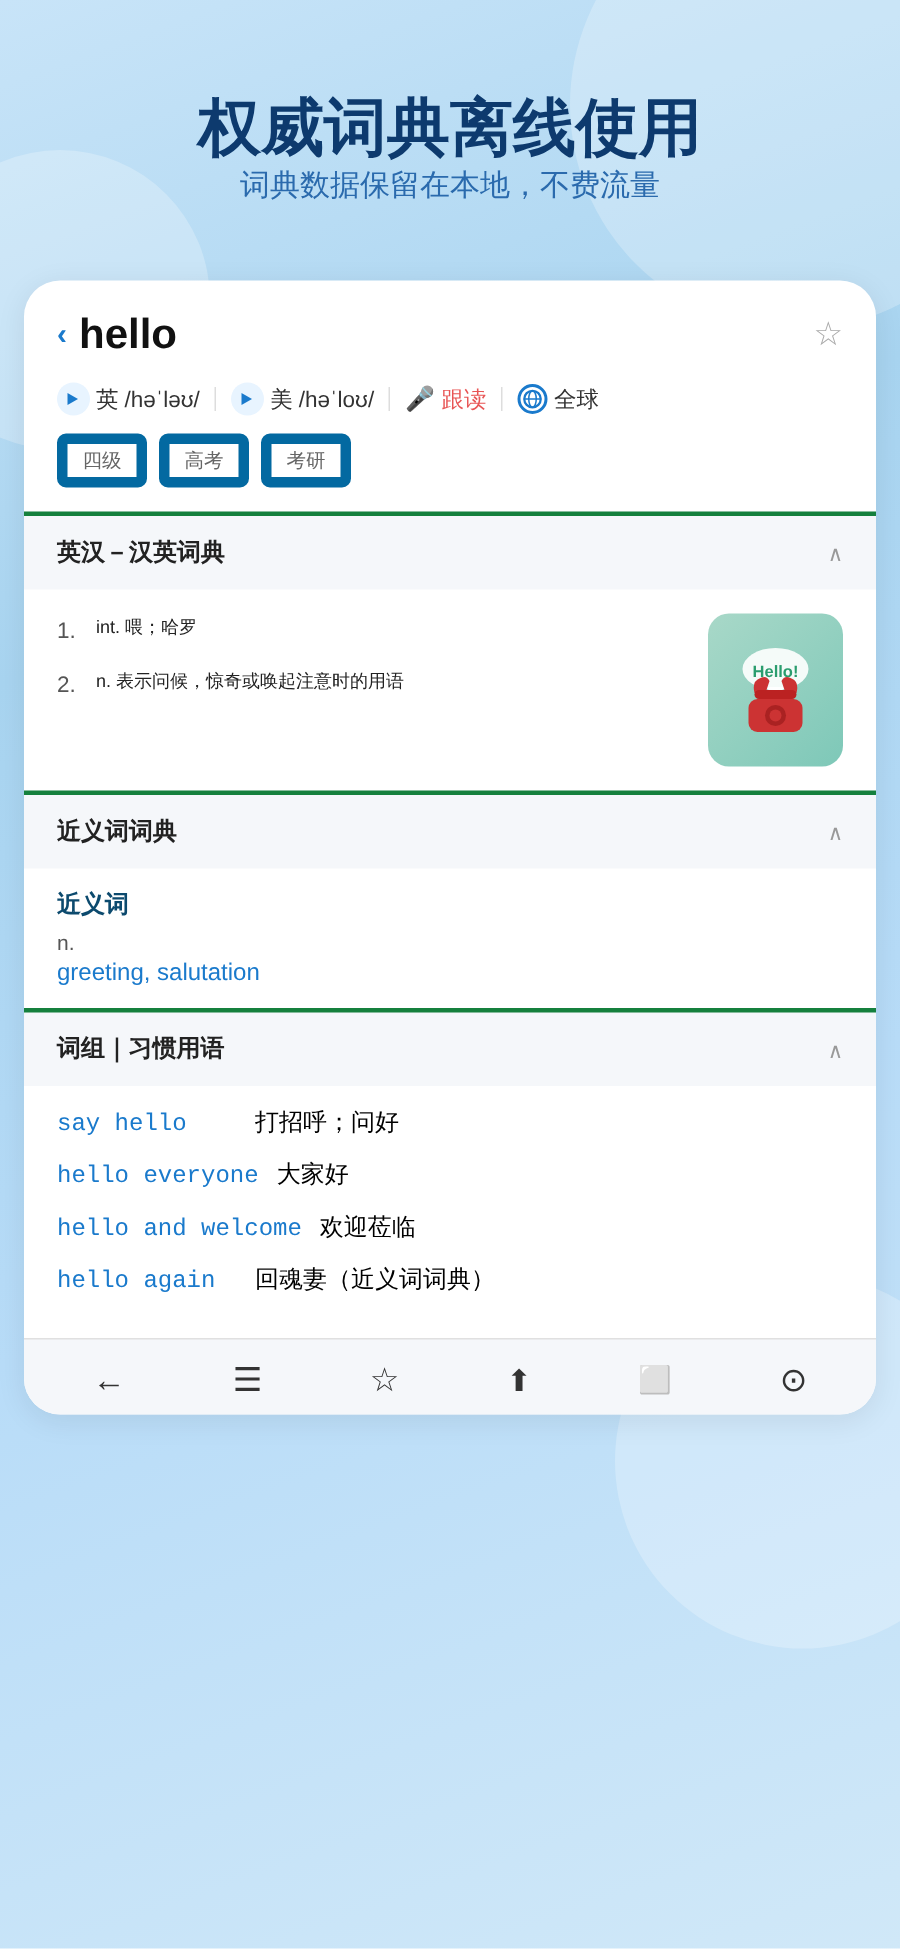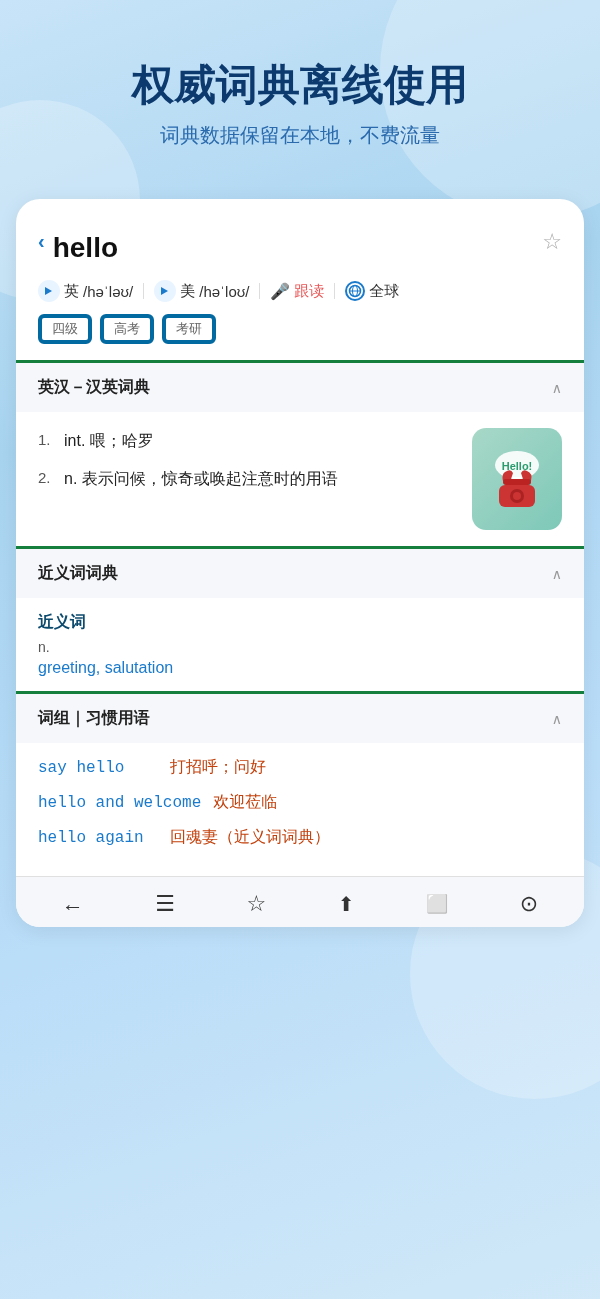--- a/index.html
+++ b/index.html
@@ -35,21 +35,21 @@
       text-align: center;
       padding: 60px 30px 30px;
       position: relative;
       z-index: 1;
     }
     .main-title {
       font-size: 42px;
       font-weight: 800;
       color: #0d3a6e;
       line-height: 1.2;
-      margin-bottom: 12px;
+      margin-bottom: 0;
     }
     .sub-title {
       font-size: 20px;
       color: #2a6aad;
       font-weight: 400;
     }
 
     .card {
       background: #fff;
       border-radius: 24px;
@@ -74,21 +74,20 @@
     }
     .back-icon {
       font-size: 20px;
       color: #1a7acc;
       font-weight: 600;
     }
     .word-title {
       font-size: 28px;
       font-weight: 700;
       color: #111;
-      margin-top: 13px;
     }
     .star-icon {
       font-size: 22px;
       color: #aaa;
     }
 
     
     .phonetic-row {
       padding: 6px 22px 8px;
       display: flex;
@@ -137,21 +136,21 @@
       color: #1a7acc;
     }
 
     
     .tags-row {
       padding: 4px 22px 16px;
       display: flex;
       gap: 8px;
     }
     .tag {
-      border: 4px solid #0369a1;
+      border: 7px solid #0369a1;
       border-radius: 6px;
       padding: 2px 10px;
       font-size: 13px;
       color: #666;
     }
 
     
     .section-header {
       background: #f5f7fa;
       padding: 14px 22px;
@@ -187,21 +186,21 @@
       color: #222;
       line-height: 1.6;
     }
     .def-num {
       color: #555;
       font-size: 15px;
       white-space: nowrap;
       min-width: 18px;
     }
     .def-content {
-      font-size: 16px;
+      font-size: 12px;
       color: #222;
     }
 
     
     .synonym-section {
       padding: 14px 22px;
     }
     .synonym-label {
       font-size: 16px;
       font-weight: 700;
@@ -231,21 +230,21 @@
     }
     .phrase-word {
       font-size: 16px;
       color: #1a7acc;
       font-weight: 500;
       white-space: nowrap;
       min-width: 120px;
     }
     .phrase-meaning {
       font-size: 16px;
-      color: #c2410c;
+      color: #000000;
     }
 
     
     .nav-footer-wrap {
       background: #f5f7fa;
       border-top: 1px solid #e0e0e0;
       padding: 6px 10px 4px;
     }
     .nav-sub-bar {
       display: flex;
@@ -405,20 +404,24 @@
     <span class="section-title">词组｜习惯用语</span>
     <span class="chevron-icon">∧</span>
   </div>
 
   <div class="phrase-section">
     <div class="phrase-item">
       <span class="phrase-word">say hello</span>
       <span class="phrase-meaning">打招呼；问好</span>
     </div>
     <div class="phrase-item">
+      <span class="phrase-word">hello everyone</span>
+      <span class="phrase-meaning">大家好</span>
+    </div>
+    <div class="phrase-item">
       <span class="phrase-word">hello and welcome</span>
       <span class="phrase-meaning">欢迎莅临</span>
     </div>
     <div class="phrase-item">
       <span class="phrase-word">hello again</span>
       <span class="phrase-meaning">回魂妻（近义词词典）</span>
     </div>
   </div>
 
   <div class="nav-footer-wrap">

